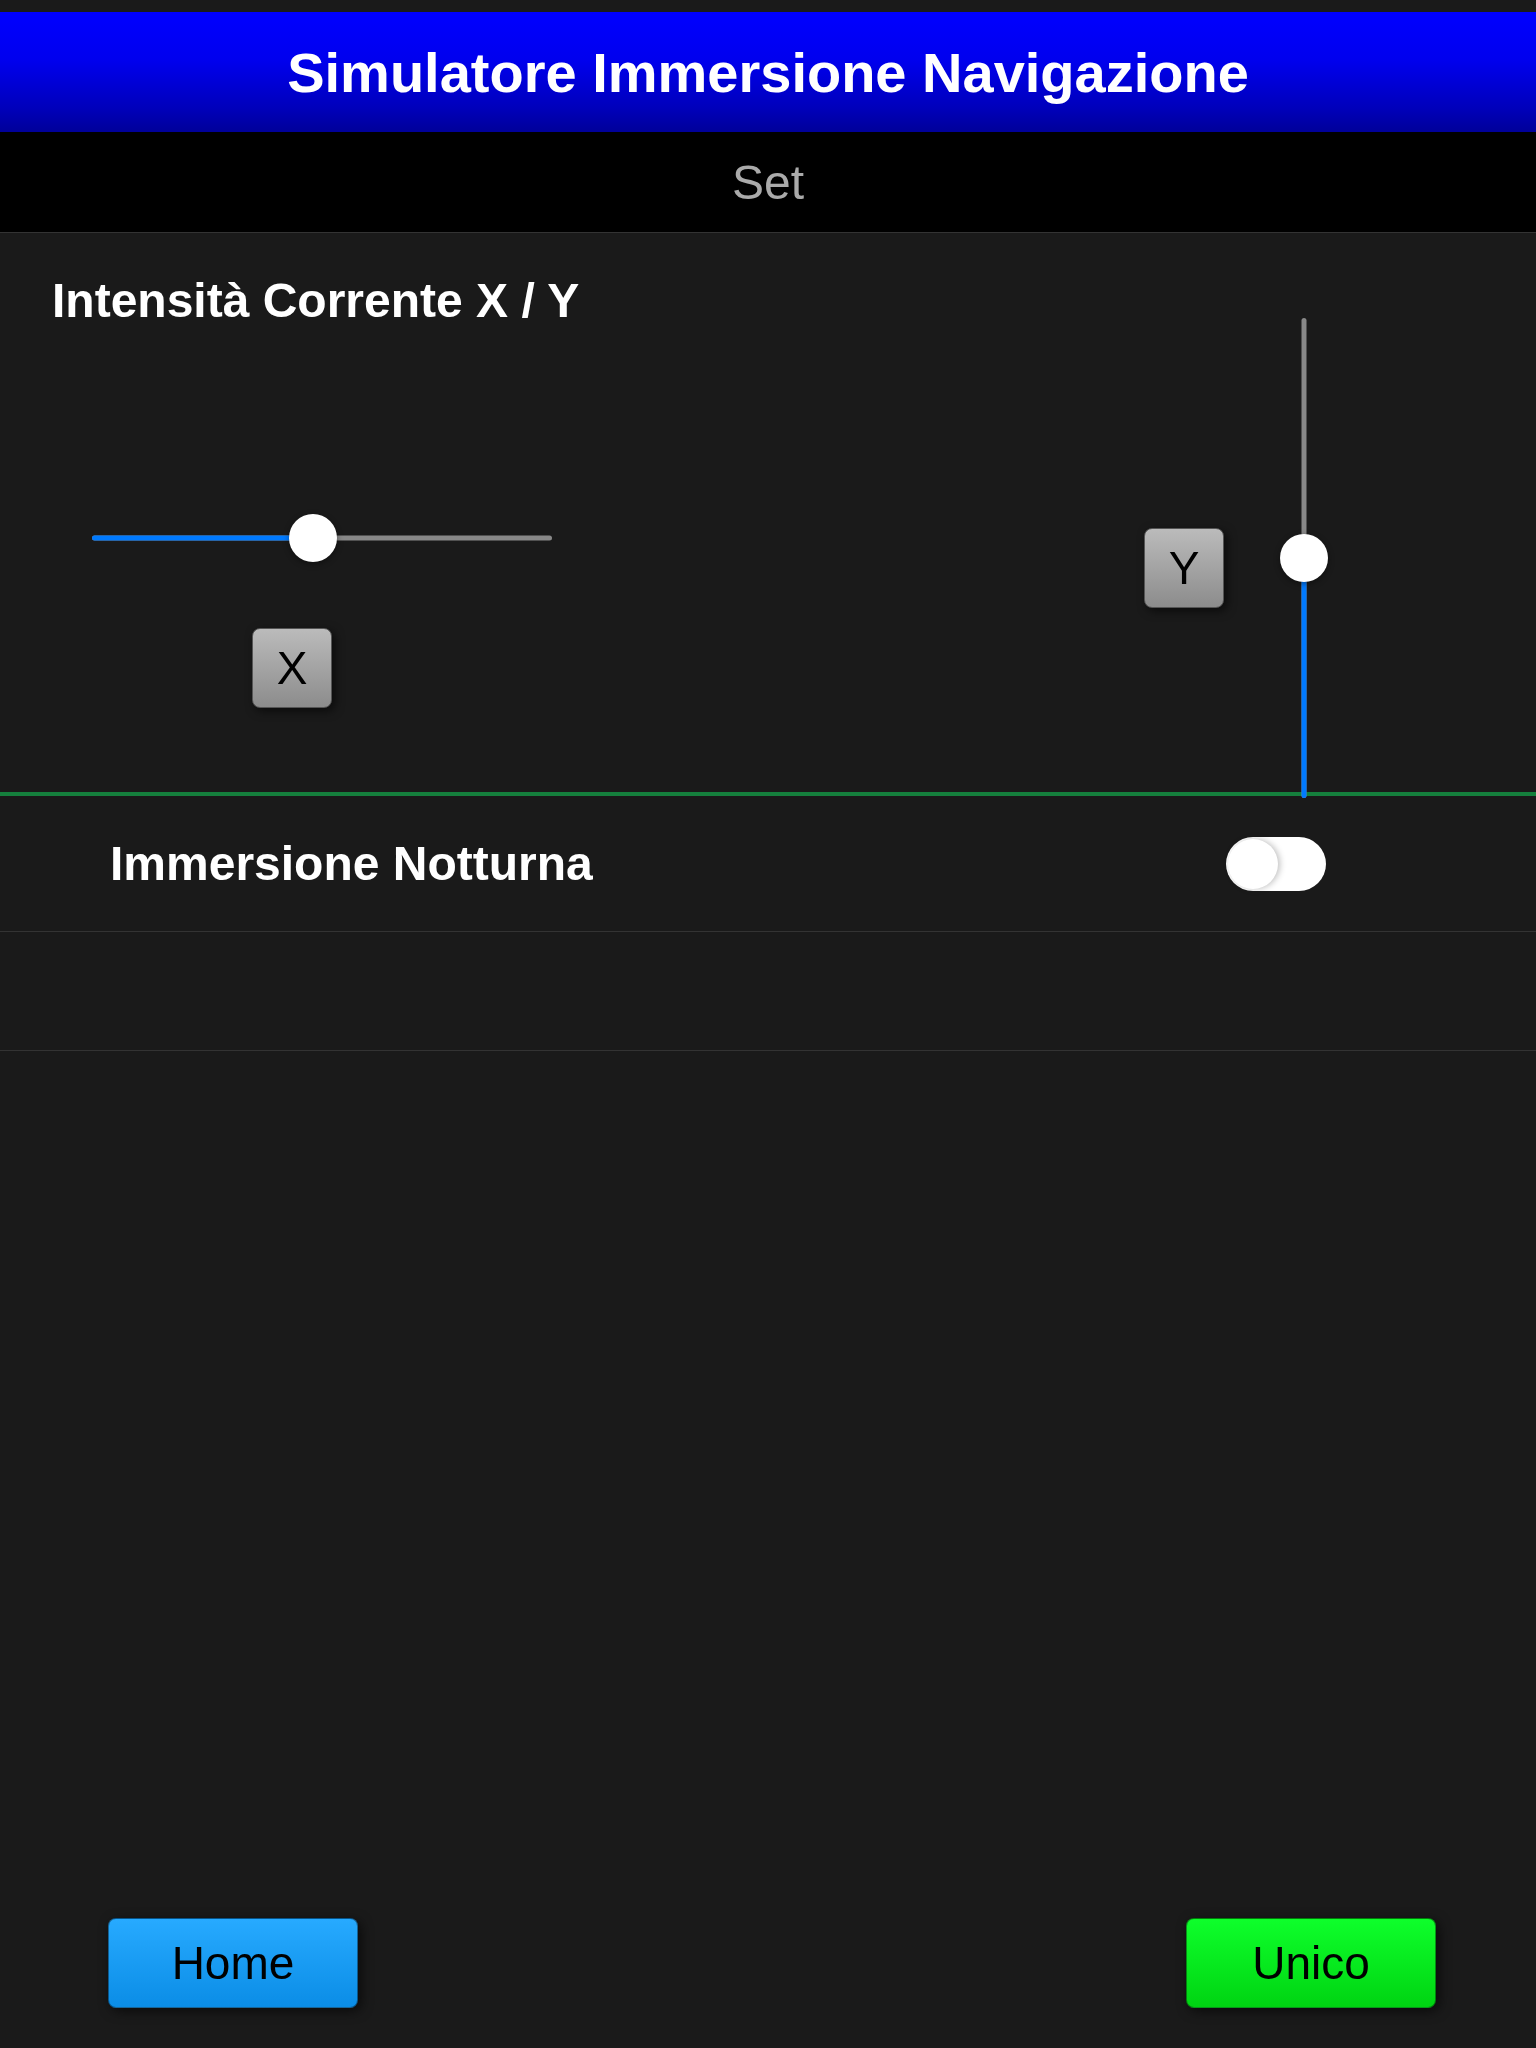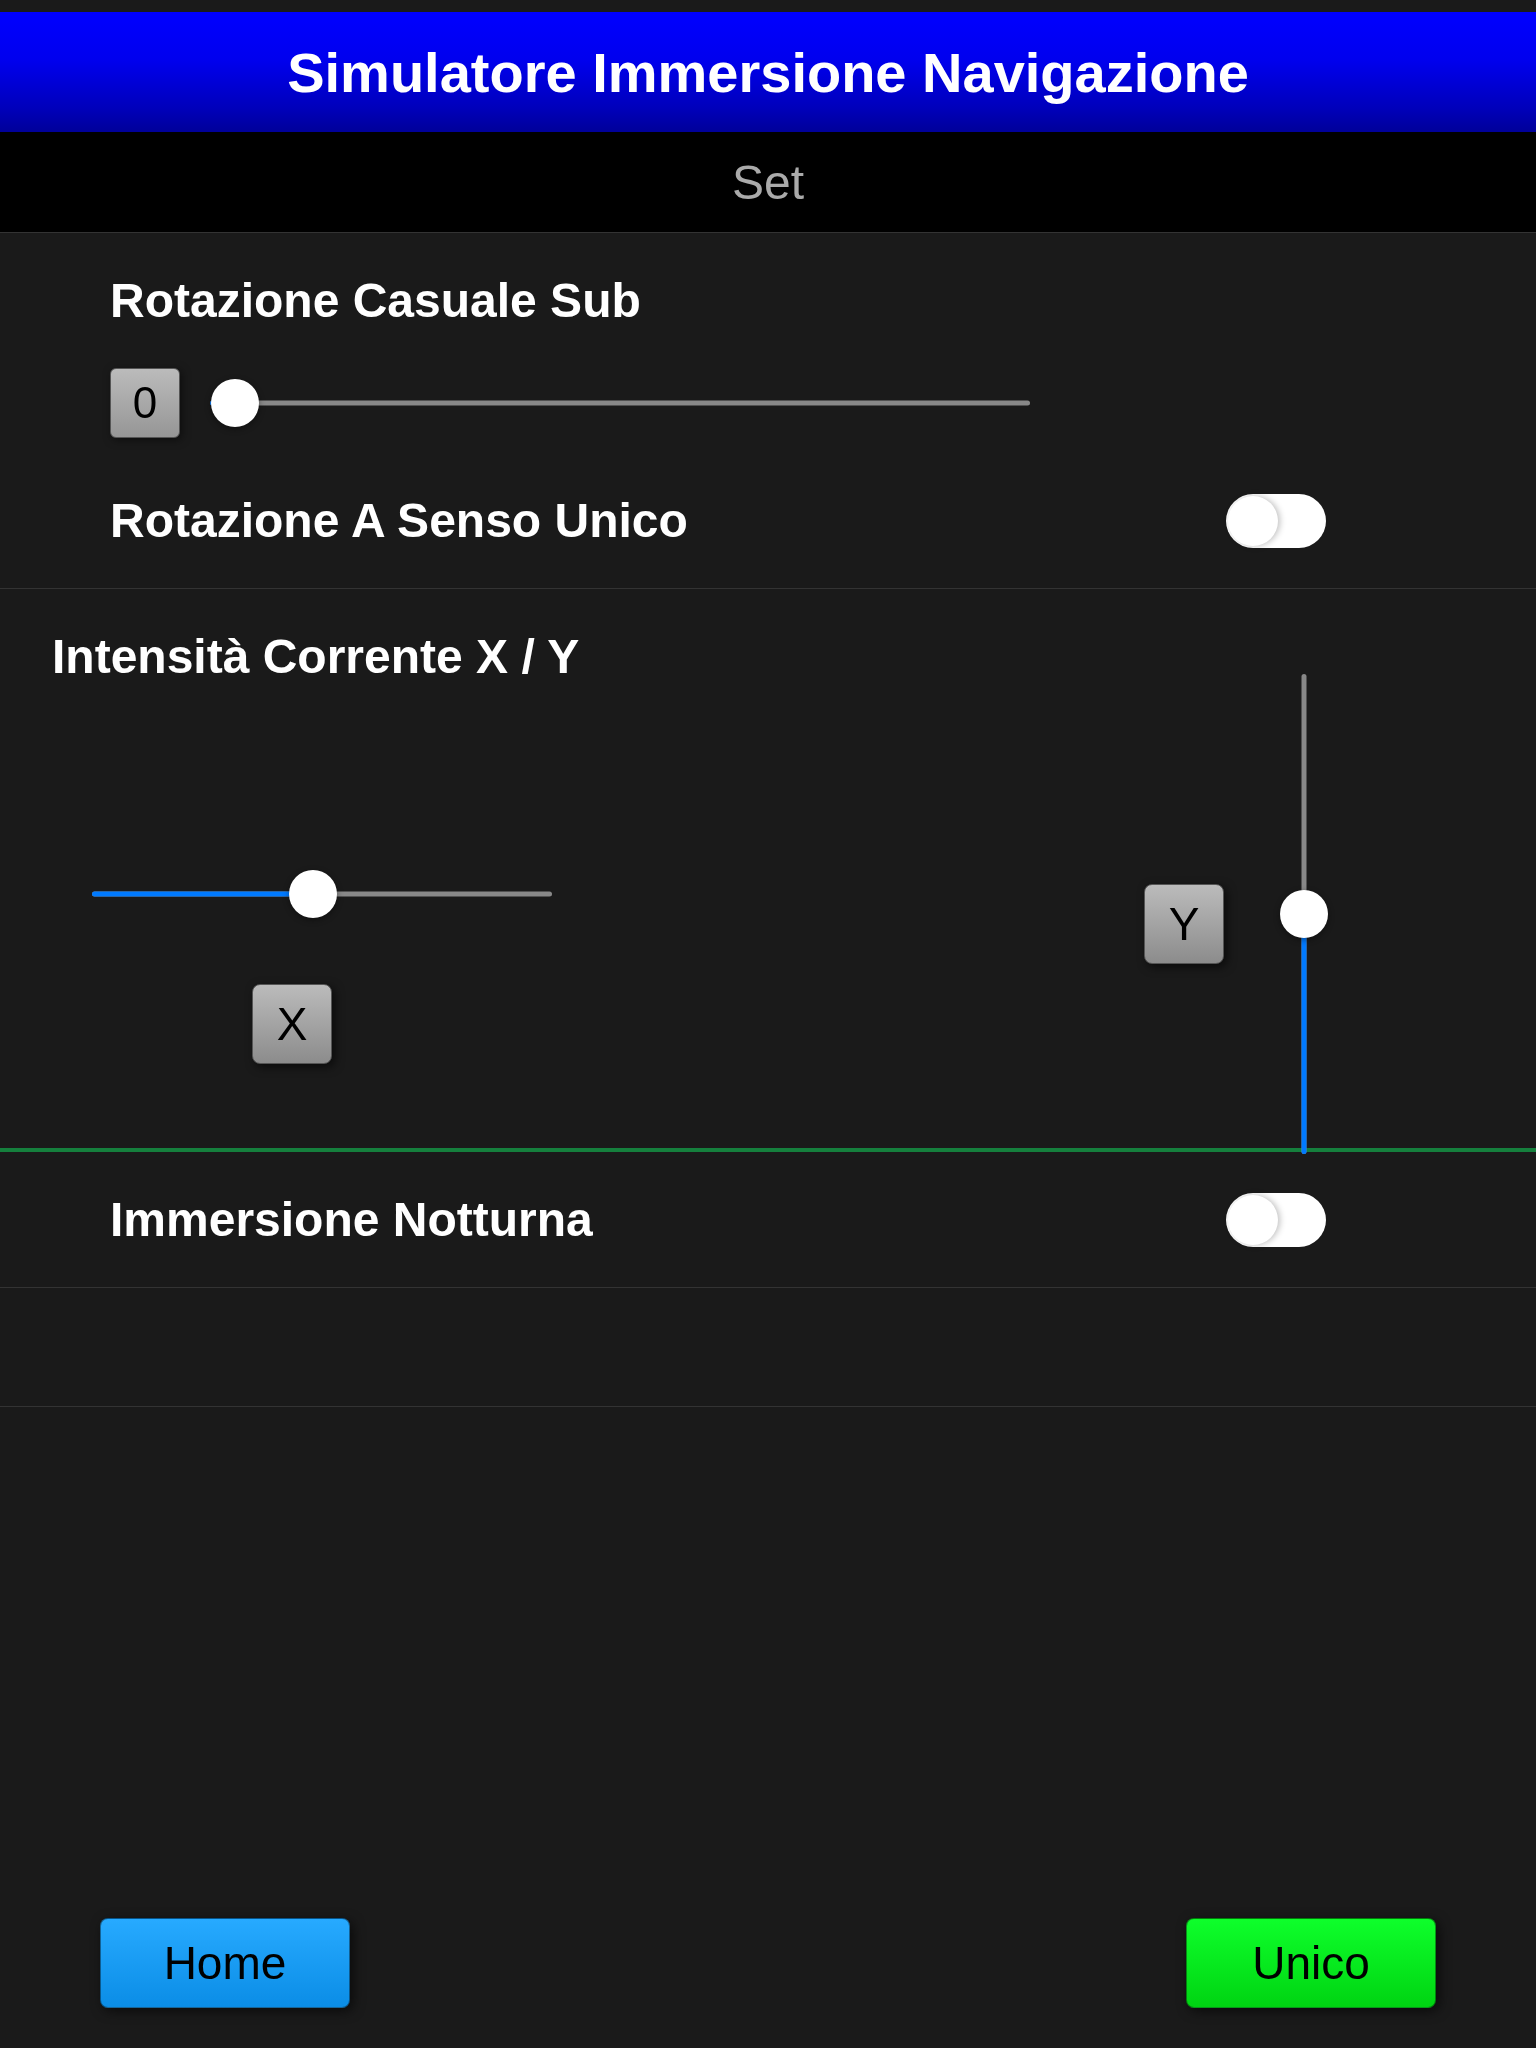--- a/index.html
+++ b/index.html
@@ -226,21 +226,21 @@
     padding-right: 210px;
   }
   .empty-row {
     border-top: 1px solid #333;
     border-bottom: 1px solid #333;
     height: 120px;
   }
   .footer {
     position: absolute;
     bottom: 40px;
-    left: 0;
+    left: 8px;
     right: 0;
     display: flex;
     justify-content: space-between;
     padding: 0 100px;
   }
   .btn {
     width: 250px;
     height: 90px;
     border-radius: 8px;
     border: 1px solid rgba(0,0,0,0.4);
@@ -261,37 +261,20 @@
 
 <div class="titlebar">
   <div class="titlebar-text">Simulatore Immersione Navigazione</div>
 </div>
 <div class="subheader">
   <div class="subheader-text">Set</div>
 </div>
 
 <div class="content">
 
-  <div class="section">
-    <div class="label">Rotazione Casuale Sub</div>
-    <div class="slider-row">
-      <div class="value-box">0</div>
-      <div class="h-slider">
-        <div class="h-track"></div>
-        <div class="h-fill" id="rr-fill" style="width: 3%;"></div>
-        <div class="thumb" id="rr-thumb" style="left: 3%;"></div>
-      </div>
-    </div>
-    <div class="toggle-row" style="margin-top:55px;">
-      <div class="label">Rotazione A Senso Unico</div>
-      <div class="toggle">
-        <div class="knob"></div>
-      </div>
-    </div>
-  </div>
 
   <div class="xy-section">
     <div class="label">Intensità Corrente X / Y</div>
     <div class="xy-area">
       <div class="x-slider-wrap">
         <div class="x-track"></div>
         <div class="x-fill" id="x-fill" style="width: 48%;"></div>
         <div class="thumb" id="x-thumb" style="top: 50%; left: 48%;"></div>
       </div>
       <div class="sq-label x-label-box">X</div>

